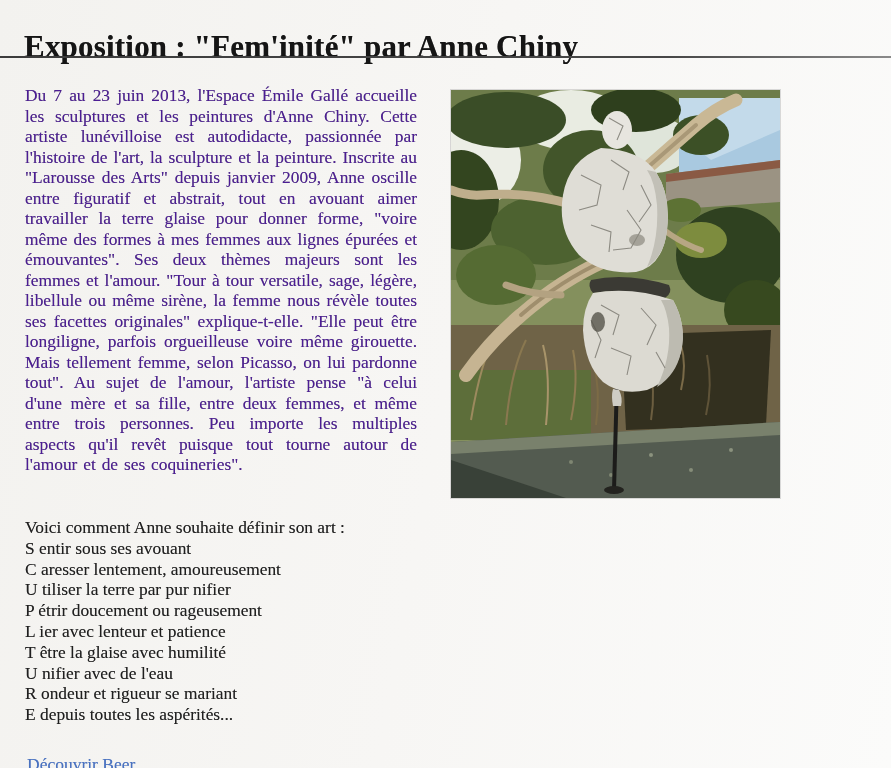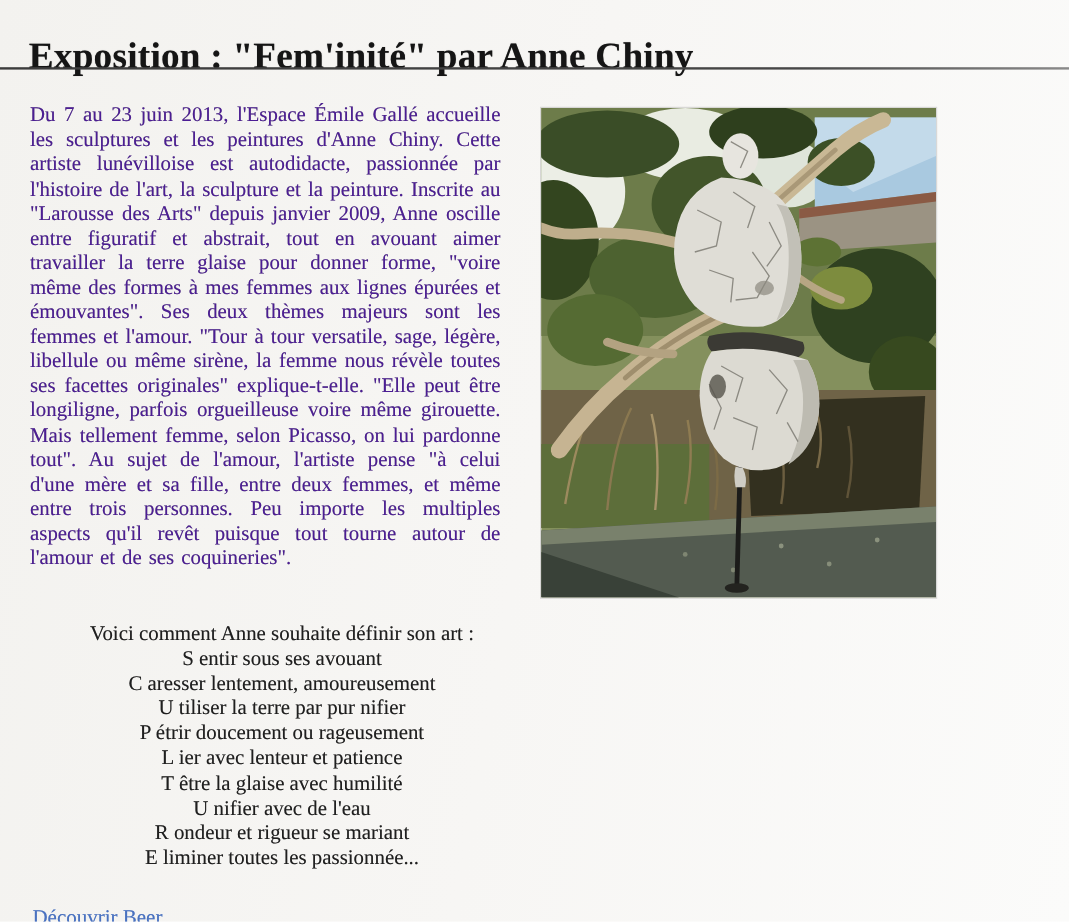--- a/index.html
+++ b/index.html
@@ -23,21 +23,21 @@
     position:absolute;left:25px;top:68px;width:392px;
     font-size:17.4px;line-height:20.5px;color:#4c1d95;
     text-align:justify;word-spacing:1.5px;
     text-shadow:0 0 0.4px rgba(30,30,30,0.45);
   }
   .acrostic{
     position:absolute;left:25px;top:517px;width:420px;
     font-size:17.4px;color:#1f1f1f;
     text-shadow:0 0 0.4px rgba(30,30,30,0.45);
   }
-  .acrostic div{height:20.8px;line-height:20.8px;white-space:nowrap;text-align:center;}
+  .acrostic div{height:20.8px;line-height:20.8px;white-space:nowrap;}
   .doc-link{
     position:absolute;left:27px;top:754px;
     font-size:17.5px;line-height:20px;color:#4a72c0;
     text-decoration:none;white-space:nowrap;
     text-shadow:0 0 0.4px rgba(74,114,192,0.5);
     cursor:pointer;
   }
   .photo{
     position:absolute;left:451px;top:90px;width:329px;height:408px;
     box-shadow:0 0 0 1px rgba(120,120,120,0.25);
@@ -153,18 +153,18 @@
   <div class="acrostic">
     <div>Voici comment Anne souhaite définir son art :</div>
     <div>S entir sous ses avouant</div>
     <div>C aresser lentement, amoureusement</div>
     <div>U tiliser la terre par pur nifier</div>
     <div>P étrir doucement ou rageusement</div>
     <div>L ier avec lenteur et patience</div>
     <div>T être la glaise avec humilité</div>
     <div>U nifier avec de l'eau</div>
     <div>R ondeur et rigueur se mariant</div>
-    <div>E liminer toutes les passionnée...</div>
+    <div>E depuis toutes les aspérités...</div>
   </div>
 
   <a class="doc-link">Découvrir Beer</a>
 
 </div>
 
 </body></html>

